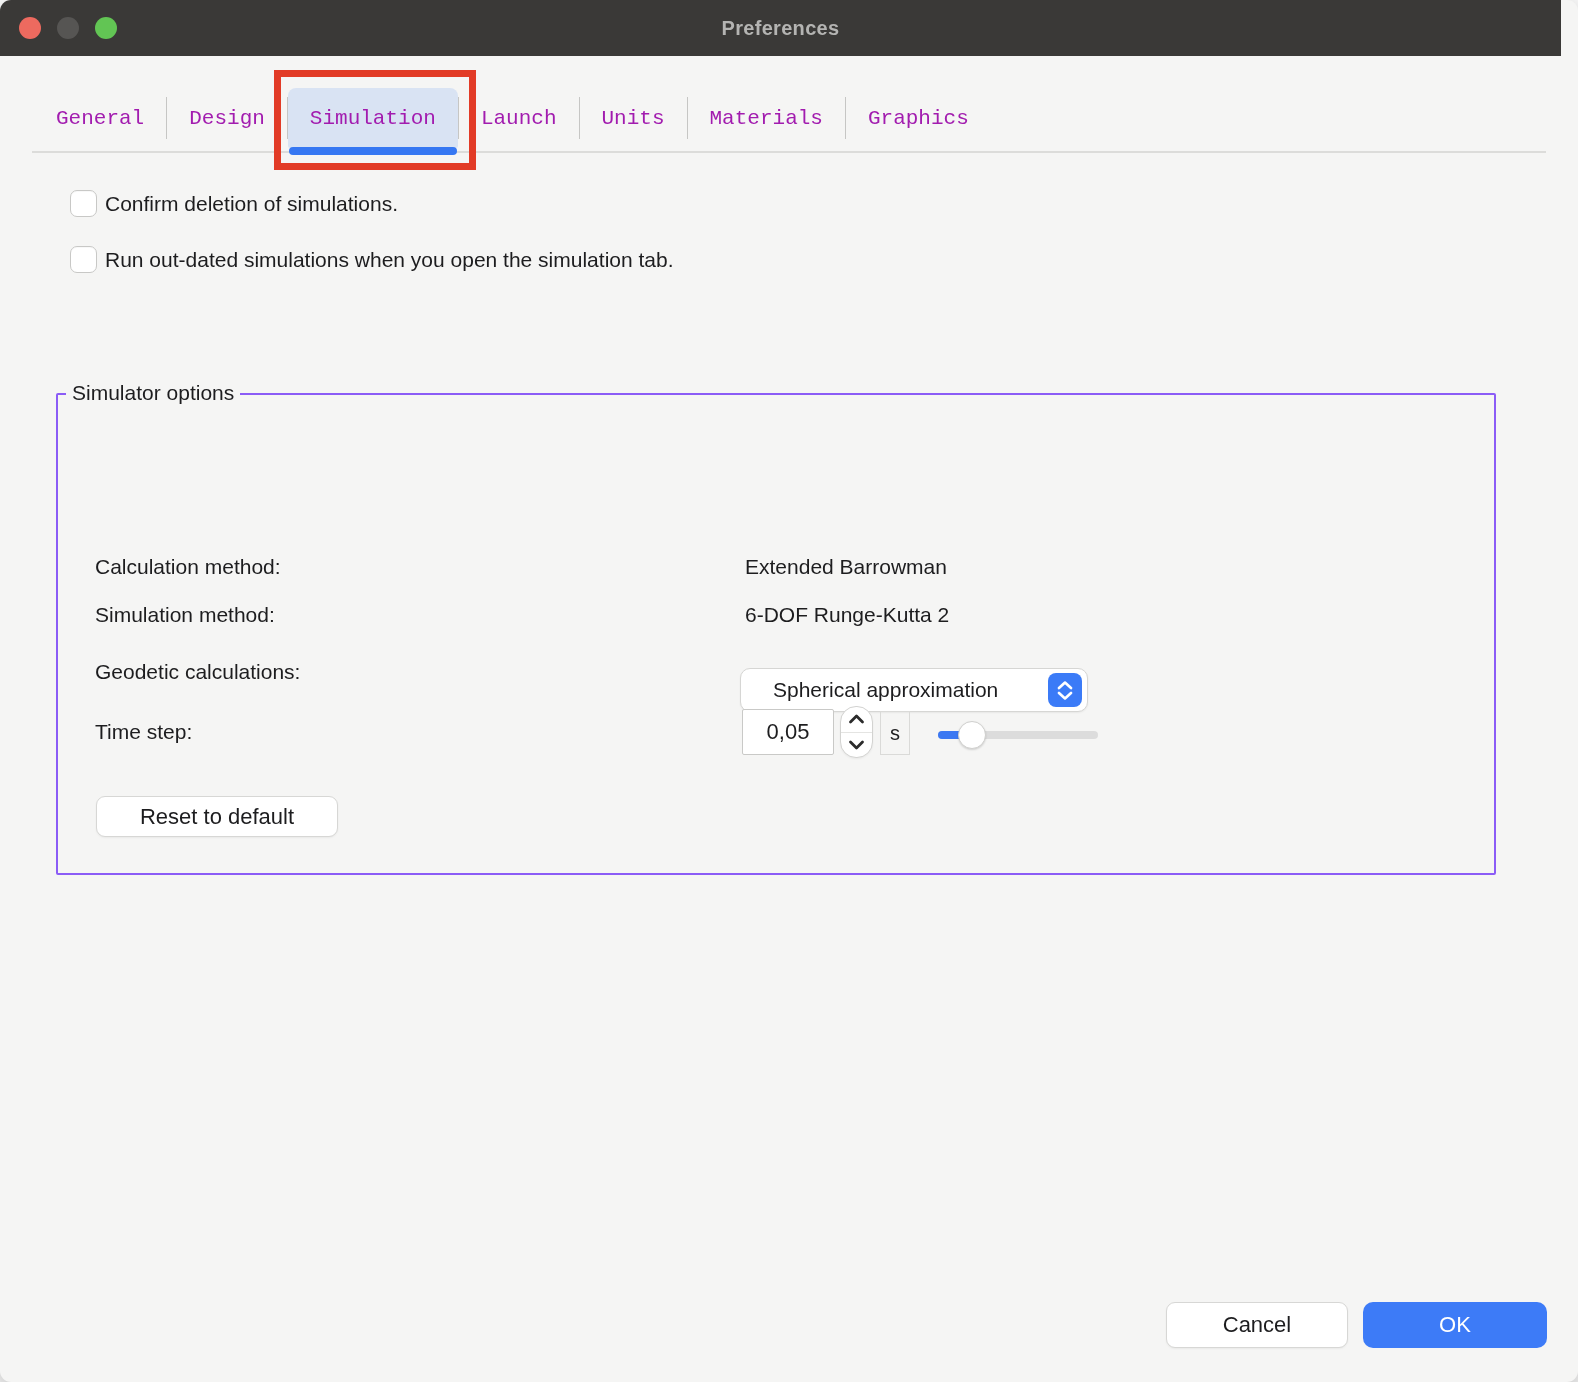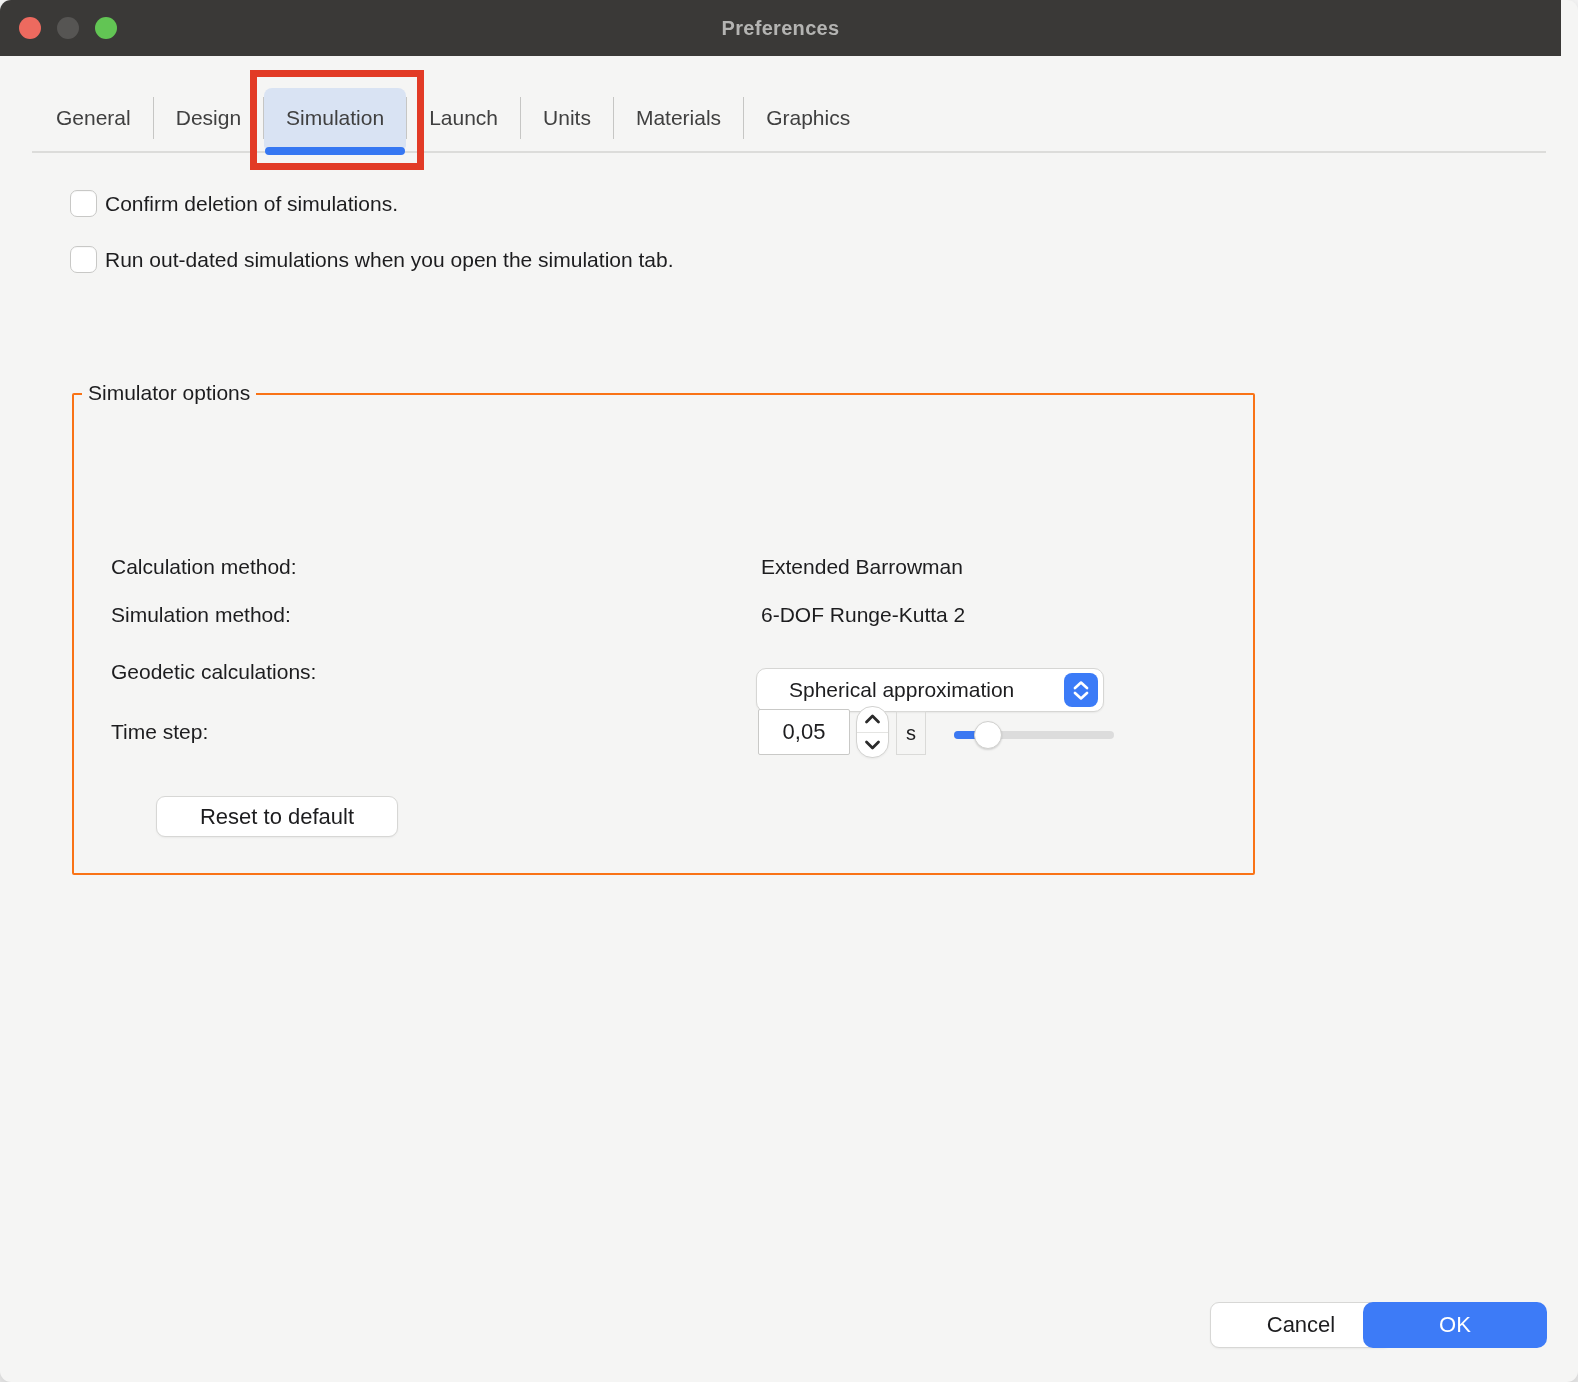--- a/index.html
+++ b/index.html
@@ -23,22 +23,23 @@
   .light.zoom  { background:#62c554; }
   .win-title { font-size:20px; font-weight:bold; color:#b4b4b2; letter-spacing:.3px; }
 
   
   .tabs {
     position:absolute; top:88px; left:34px; height:60px;
     display:flex; align-items:stretch;
   }
   .tab {
     position:relative; display:flex; align-items:center;
-    padding:0 22px; font-size:21px; color:#404040; cursor:default;
+    padding:0 22px; font-size:21px; color:#a21caf; cursor:default;
     white-space:nowrap;
+    font-family:Liberation Mono, monospace;
   }
   .tab-sep { width:1px; background:#c6c6c4; margin:9px 0; }
   .tab.selected {
     background:#d9e3f3; border-radius:8px 8px 2px 2px;
   }
   .tab.selected .underline {
     position:absolute; left:1px; right:1px; bottom:-7px; height:8px;
     border-radius:4px; background:#3677f2; z-index:2;
   }
   .annotation-rect {
@@ -58,22 +59,22 @@
   .checkbox-row.row1 { top:190px; }
   .checkbox-row.row2 { top:246px; }
   .checkbox {
     width:27px; height:27px; background:#ffffff;
     border:1.5px solid #c8c8c6; border-radius:7px;
     box-shadow:inset 0 1px 1px rgba(0,0,0,.03);
   }
 
   
   .groupbox {
-    position:absolute; left:72px; top:393px; width:1183px; height:482px;
-    border:2px solid #f97316; border-radius:2px;
+    position:absolute; left:56px; top:393px; width:1440px; height:482px;
+    border:2px solid #8b5cf6; border-radius:2px;
   }
   .groupbox-title {
     position:absolute; top:-14px; left:8px; padding:0 6px;
     background:#f5f5f4; font-size:21px; color:#1d1d1f;
   }
   .note { position:absolute; left:37px; top:48px; color:#c5302a; font-weight:bold;
           font-size:22px; line-height:34px; }
   .grow-label { position:absolute; left:37px; font-size:21px; }
   .grow-value { position:absolute; left:687px; font-size:21px; }
   .lab-calc { top:160px; } .val-calc { top:160px; }
@@ -127,21 +128,20 @@
     background:#ffffff; border:1px solid #d0d0ce; border-radius:50%;
     box-shadow:0 1px 2px rgba(0,0,0,.15);
   }
 
   
   .btn {
     display:flex; align-items:center; justify-content:center;
     background:#ffffff; border:1.5px solid #d7d7d5; border-radius:9px;
     font-size:22px; color:#1d1d1f; box-shadow:0 1px 2px rgba(0,0,0,.05);
     cursor:default;
-    margin-left:44px;
   }
   .reset-btn { position:absolute; left:38px; top:401px; width:242px; height:41px; font-size:22px; }
   .cancel-btn { position:absolute; left:1166px; top:1302px; width:182px; height:46px; }
   .ok-btn {
     position:absolute; left:1363px; top:1302px; width:184px; height:46px;
     display:flex; align-items:center; justify-content:center;
     background:#3d7bf7; border:none; border-radius:10px;
     font-size:22px; color:#ffffff;
   }
 </style>

